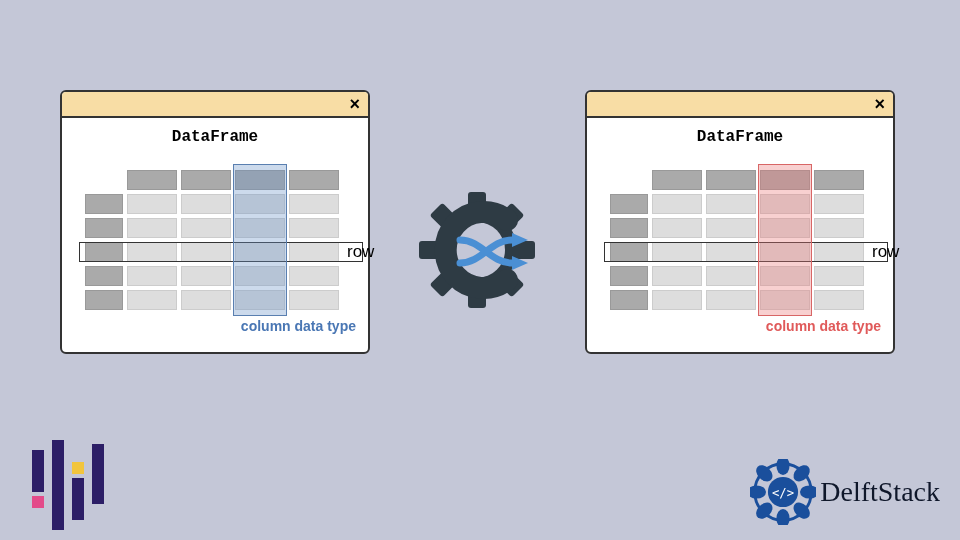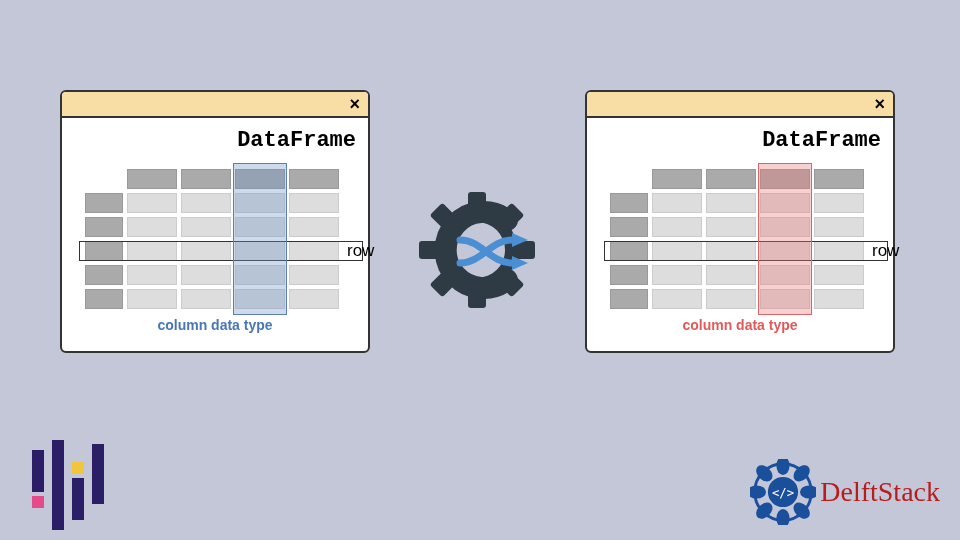--- a/index.html
+++ b/index.html
@@ -33,24 +33,24 @@
   .close-x {
     font-size: 18px;
     font-weight: bold;
     line-height: 1;
   }
   .wbody {
     padding: 10px 12px 18px 12px;
     position: relative;
   }
   .df-title {
-    text-align: right;
-    font-size: 22px;
+    text-align: center;
+    font-size: 16px;
     font-weight: bold;
-    margin-bottom: 16px;
+    margin-bottom: 24px;
     font-family: "Courier New", monospace;
   }
   .grid {
     position: relative;
     width: 260px;
     margin: 0 auto;
   }
   .grow {
     display: flex;
     height: 20px;
@@ -76,21 +76,21 @@
     font-size: 17px;
   }
   .col-highlight {
     position: absolute;
     border: 1.5px solid;
     pointer-events: none;
   }
   .col-blue { background: rgba(110,150,200,0.35); border-color: #5a7fb0; }
   .col-red  { background: rgba(235,120,120,0.35); border-color: #d86666; }
   .col-label {
-    text-align: center;
+    text-align: right;
     font-size: 14px;
     font-weight: bold;
     margin-top: 8px;
   }
   .lbl-blue { color: #4a77b4; }
   .lbl-red  { color: #e05a5a; }
   .gear-wrap {
     position: absolute;
     left: 412px;
     top: 185px;
@@ -106,21 +106,21 @@
   }
   .delft-logo {
     position: absolute;
     right: 20px;
     bottom: 15px;
     display: flex;
     align-items: center;
   }
   .delft-text {
     font-size: 28px;
-    color: #b91c1c;
+    color: #0f172a;
     font-family: Georgia, serif;
     margin-left: 4px;
   }
 </style>
 </head>
 <body>
 
 <div class="window window-left">
   <div class="titlebar">
     <span class="close-x">×</span>

